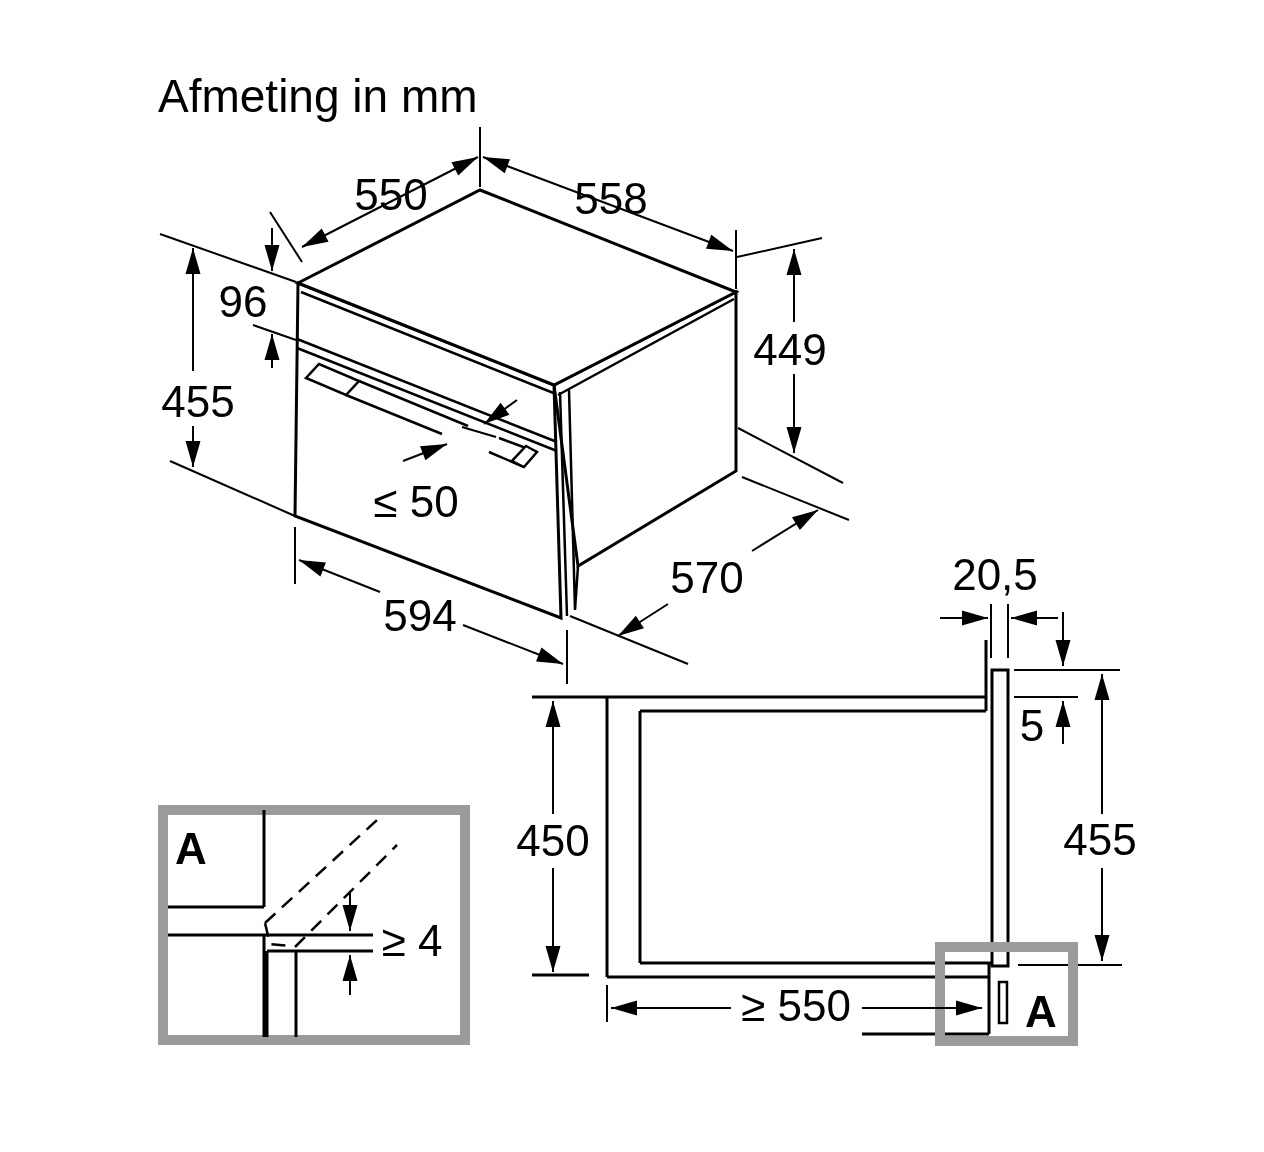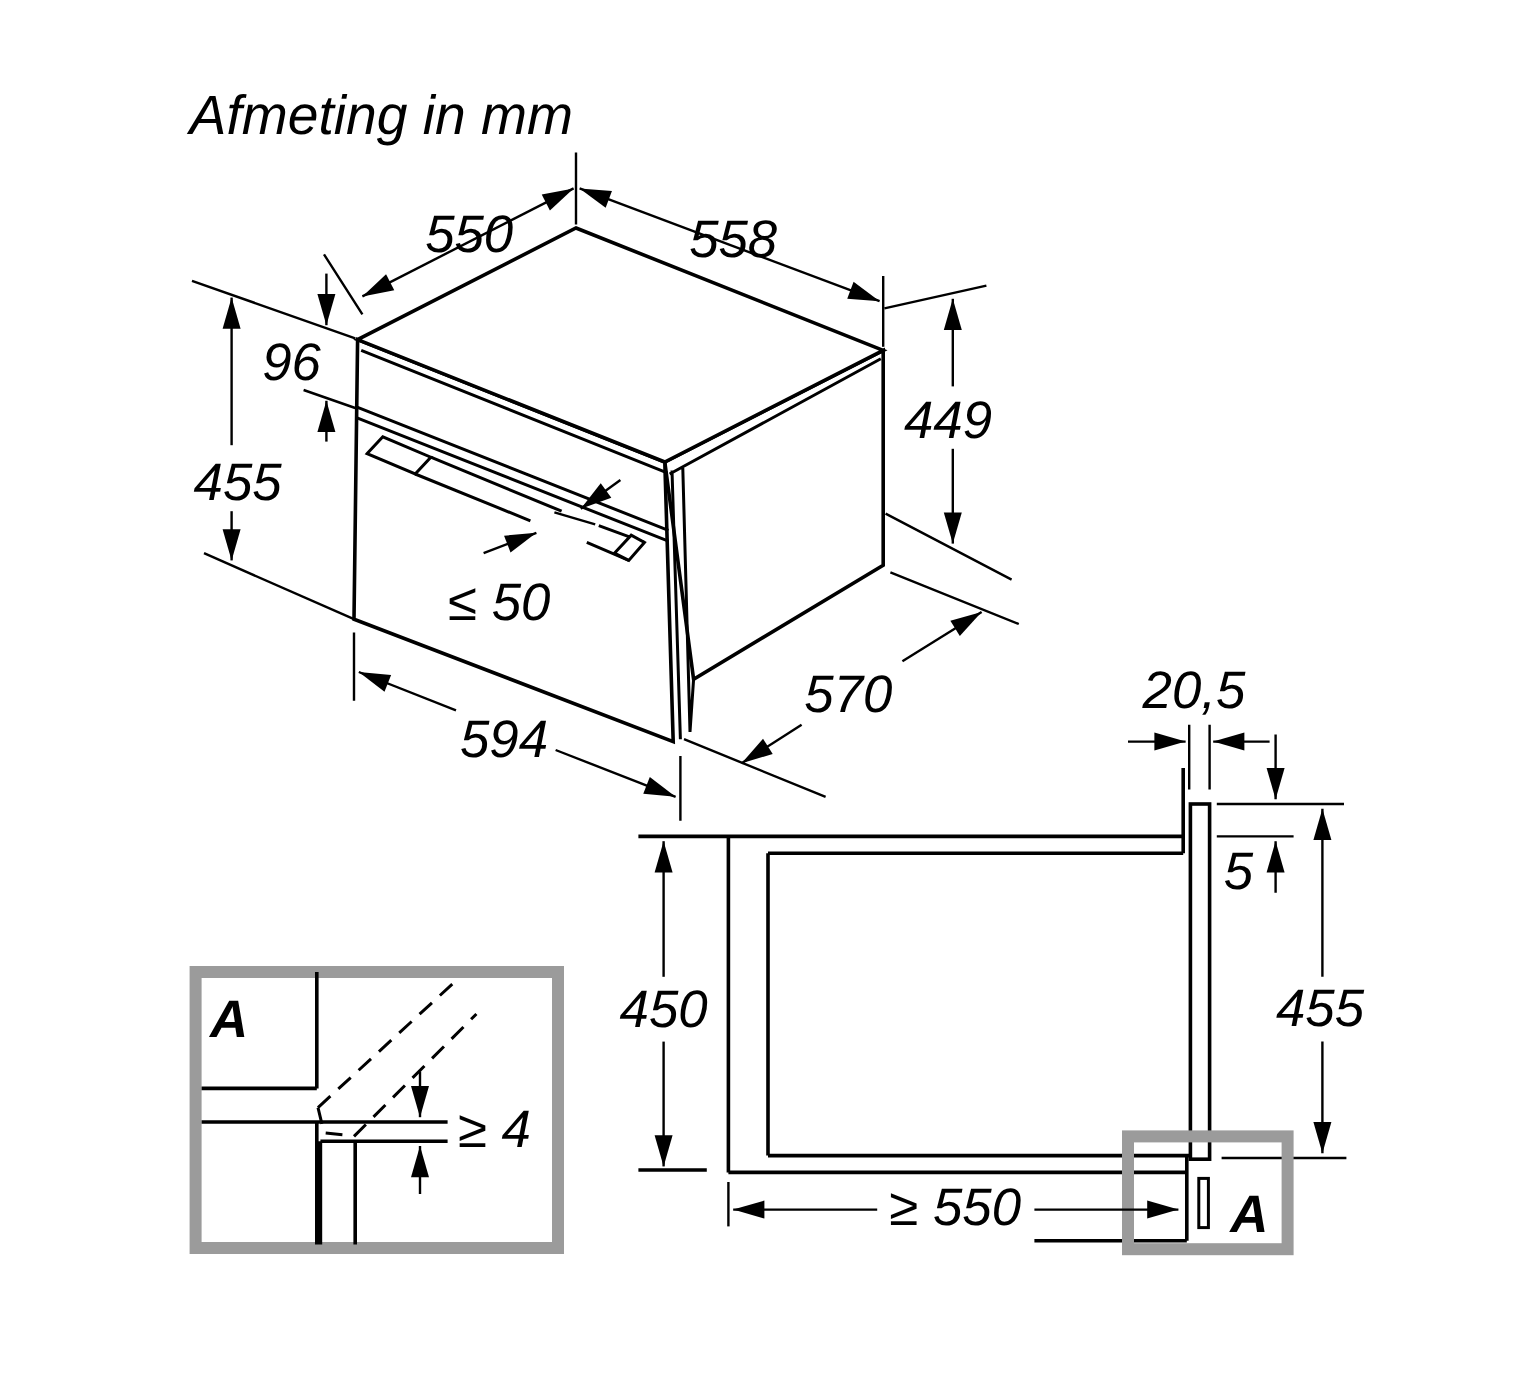--- a/index.html
+++ b/index.html
@@ -1,21 +1,21 @@
 <!DOCTYPE html>
 <html style="--line: #000000; --detail_frame: #9b9b9b; --background: #ffffff;"><head>
 <meta charset="utf-8">
 <style>
   :root {
     --line: #000000;
     --detail_frame: #9b9b9b;
     --background: #ffffff;
   }
   html, body { margin: 0; padding: 0; background: var(--background); }
-  .page { width: 1264px; height: 1152px; background: var(--background); position: relative; overflow: hidden; font-style: italic; }
+  .page { width: 1264px; height: 1152px; background: var(--background); position: relative; overflow: hidden; }
   svg { display: block; }
   text {
     font-family: "Liberation Sans", sans-serif;
     font-size: 44px;
     fill: var(--line);
   }
   .ttl { font-size: 46px; }
   .bold { font-weight: bold; }
   .mid { text-anchor: middle; }
   .face { fill: #ffffff; stroke: var(--line); stroke-width: 3; stroke-linejoin: miter; }

